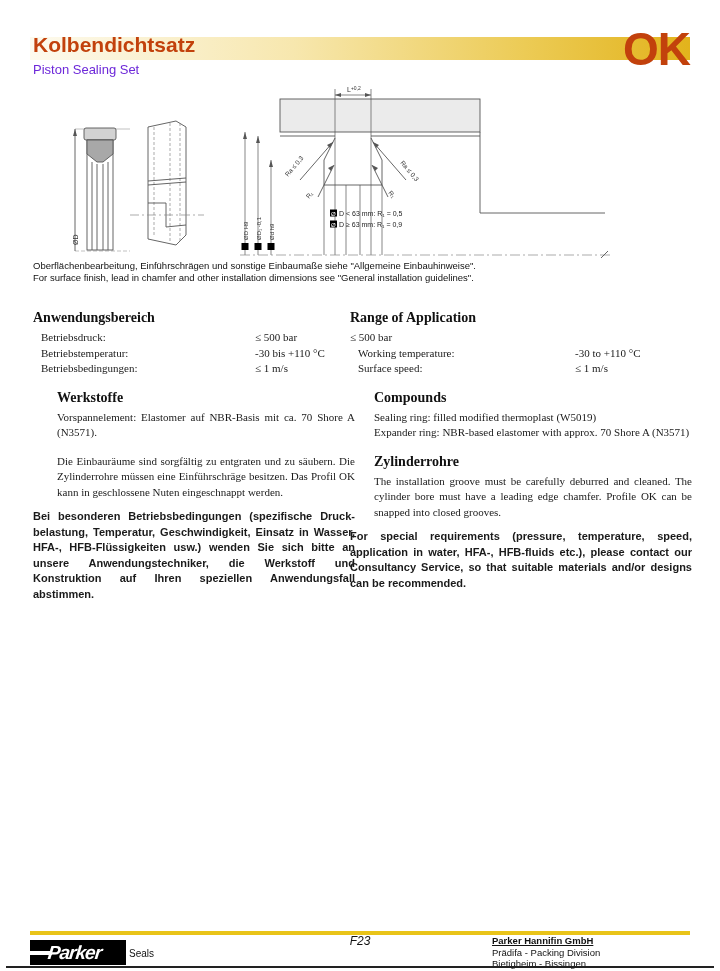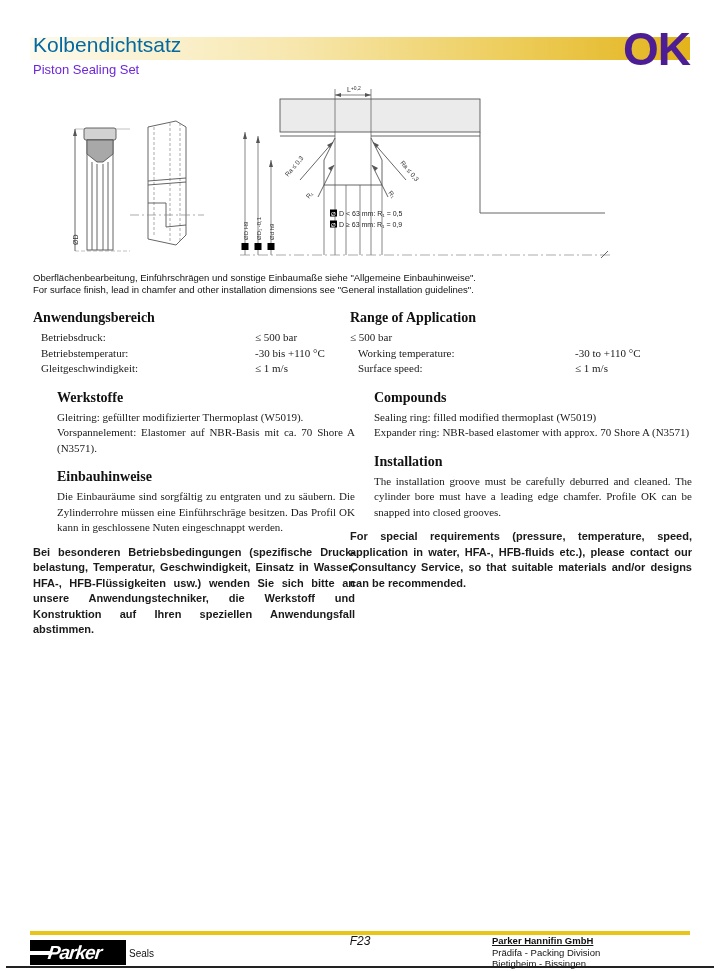--- a/index.html
+++ b/index.html
@@ -7,31 +7,31 @@
   .page {
     position:relative; width:720px; height:971px; background:#fff;
     font-family:"Liberation Sans", sans-serif; color:#1a1a1a; overflow:hidden;
   }
   
   .title-bar {
     position:absolute; left:30px; top:37px; width:660px; height:23px;
     background:linear-gradient(90deg,#fdfaee 0%,#f7e7ae 40%,#eccb55 75%,#e2b31c 100%);
   }
   .page-title {
-    position:absolute; left:33px; top:33px; font-size:21px; font-weight:normal;
-    color:#0369a1; letter-spacing:0px;
+    position:absolute; left:33px; top:33px; font-size:21px; font-weight:bold;
+    color:#c2410c; letter-spacing:0px;
   }
   .page-subtitle { position:absolute; left:33px; top:62px; font-size:13px; color:#6d28d9; }
   .profile-code {
     position:absolute; right:30px; top:26px; font-size:46px; font-weight:bold;
-    color:#4c1d95; line-height:1; letter-spacing:-1px;
+    color:#c2410c; line-height:1; letter-spacing:-1px;
   }
   
   .drawings { position:absolute; left:30px; top:85px; }
-  .draw-note { position:absolute; left:33px; top:272px; font-size:9.5px; line-height:12px; color:#111; }
+  .draw-note { position:absolute; left:33px; top:260px; font-size:9.5px; line-height:12px; color:#111; }
   
   .col { position:absolute; top:310px; }
   .col-left  { left:33px;  width:322px; }
   .col-right { left:350px; width:342px; }
   .sec { margin-bottom:9px;font-family:Liberation Serif, serif; }
   .sec-h { font-size:14px; font-weight:bold; margin-bottom:4px; color:#111; }
   .spec-row { display:flex; font-size:11px; line-height:15.5px; }
   .spec-label { flex:0 0 222px;padding-left:8px; }
   .col-right .spec-label { flex:0 0 225px; }
   .body { font-size:11px; line-height:15.5px; text-align:justify; }
@@ -173,33 +173,31 @@
       <div class="sec-h">Anwendungsbereich</div>
       <div class="spec-row">
         <span class="spec-label">Betriebsdruck:</span>
         <span>≤ 500 bar</span>
       </div>
       <div class="spec-row">
         <span class="spec-label">Betriebstemperatur:</span>
         <span>-30 bis +110 °C</span>
       </div>
       <div class="spec-row">
-        <span class="spec-label">Gleitgeschwindigkeit:</span>
+        <span class="spec-label">Betriebsbedingungen:</span>
         <span>≤ 1 m/s</span>
       </div>
     </div>
     <div class="sec sec-gap">
       <div class="sec-h">Werkstoffe</div>
       <div class="body">
-          <div>Gleitring: gefüllter modifizierter Thermoplast (W5019).</div>
           <div>Vorspannelement: Elastomer auf NBR-Basis mit ca. 70 Shore A (N3571).</div>
         </div>
     </div>
     <div class="sec sec-gap">
-      <div class="sec-h">Einbauhinweise</div>
       <div class="body">Die Einbauräume sind sorgfältig zu entgraten und zu säubern. Die Zylinderrohre müssen eine Einführschräge besitzen. Das Profil OK kann in geschlossene Nuten eingeschnappt werden.</div>
     </div>
     <div class="body bold-para">Bei besonderen Betriebsbedingungen (spezifische Druck­belastung, Temperatur, Geschwindigkeit, Einsatz in Wasser, HFA-, HFB-Flüssigkeiten usw.) wenden Sie sich bitte an unse­re Anwendungstechniker, die Werkstoff und Konstruktion auf Ihren speziellen Anwendungsfall abstimmen.</div>
   </div>
 
   <div class="col col-right">
     <div class="sec">
       <div class="sec-h">Range of Application</div>
       <div class="spec-row">
         <span>≤ 500 bar</span>
@@ -214,21 +212,21 @@
       </div>
     </div>
     <div class="sec sec-gap">
       <div class="sec-h">Compounds</div>
       <div class="body">
           <div>Sealing ring: filled modified thermoplast (W5019)</div>
           <div>Expander ring: NBR-based elastomer with approx. 70 Shore A (N3571)</div>
         </div>
     </div>
     <div class="sec sec-gap">
-      <div class="sec-h">Installation</div>
+      <div class="sec-h">Zylinderrohre</div>
       <div class="body">The installation groove must be carefully deburred and cleaned. The cylinder bore must have a leading edge chamfer. Profile OK can be snapped into closed grooves.</div>
     </div>
     <div class="body bold-para">For special requirements (pressure, temperature, speed, application in water, HFA-, HFB-fluids etc.), please contact our Consultancy Service, so that suitable materials and/or designs can be recommended.</div>
   </div>
 
   <div class="footer-bar"></div>
   <div class="page-number">F23</div>
   <div class="parker-box">
     <span class="parker-dash"></span>
     <span class="parker-text">Parker</span>

